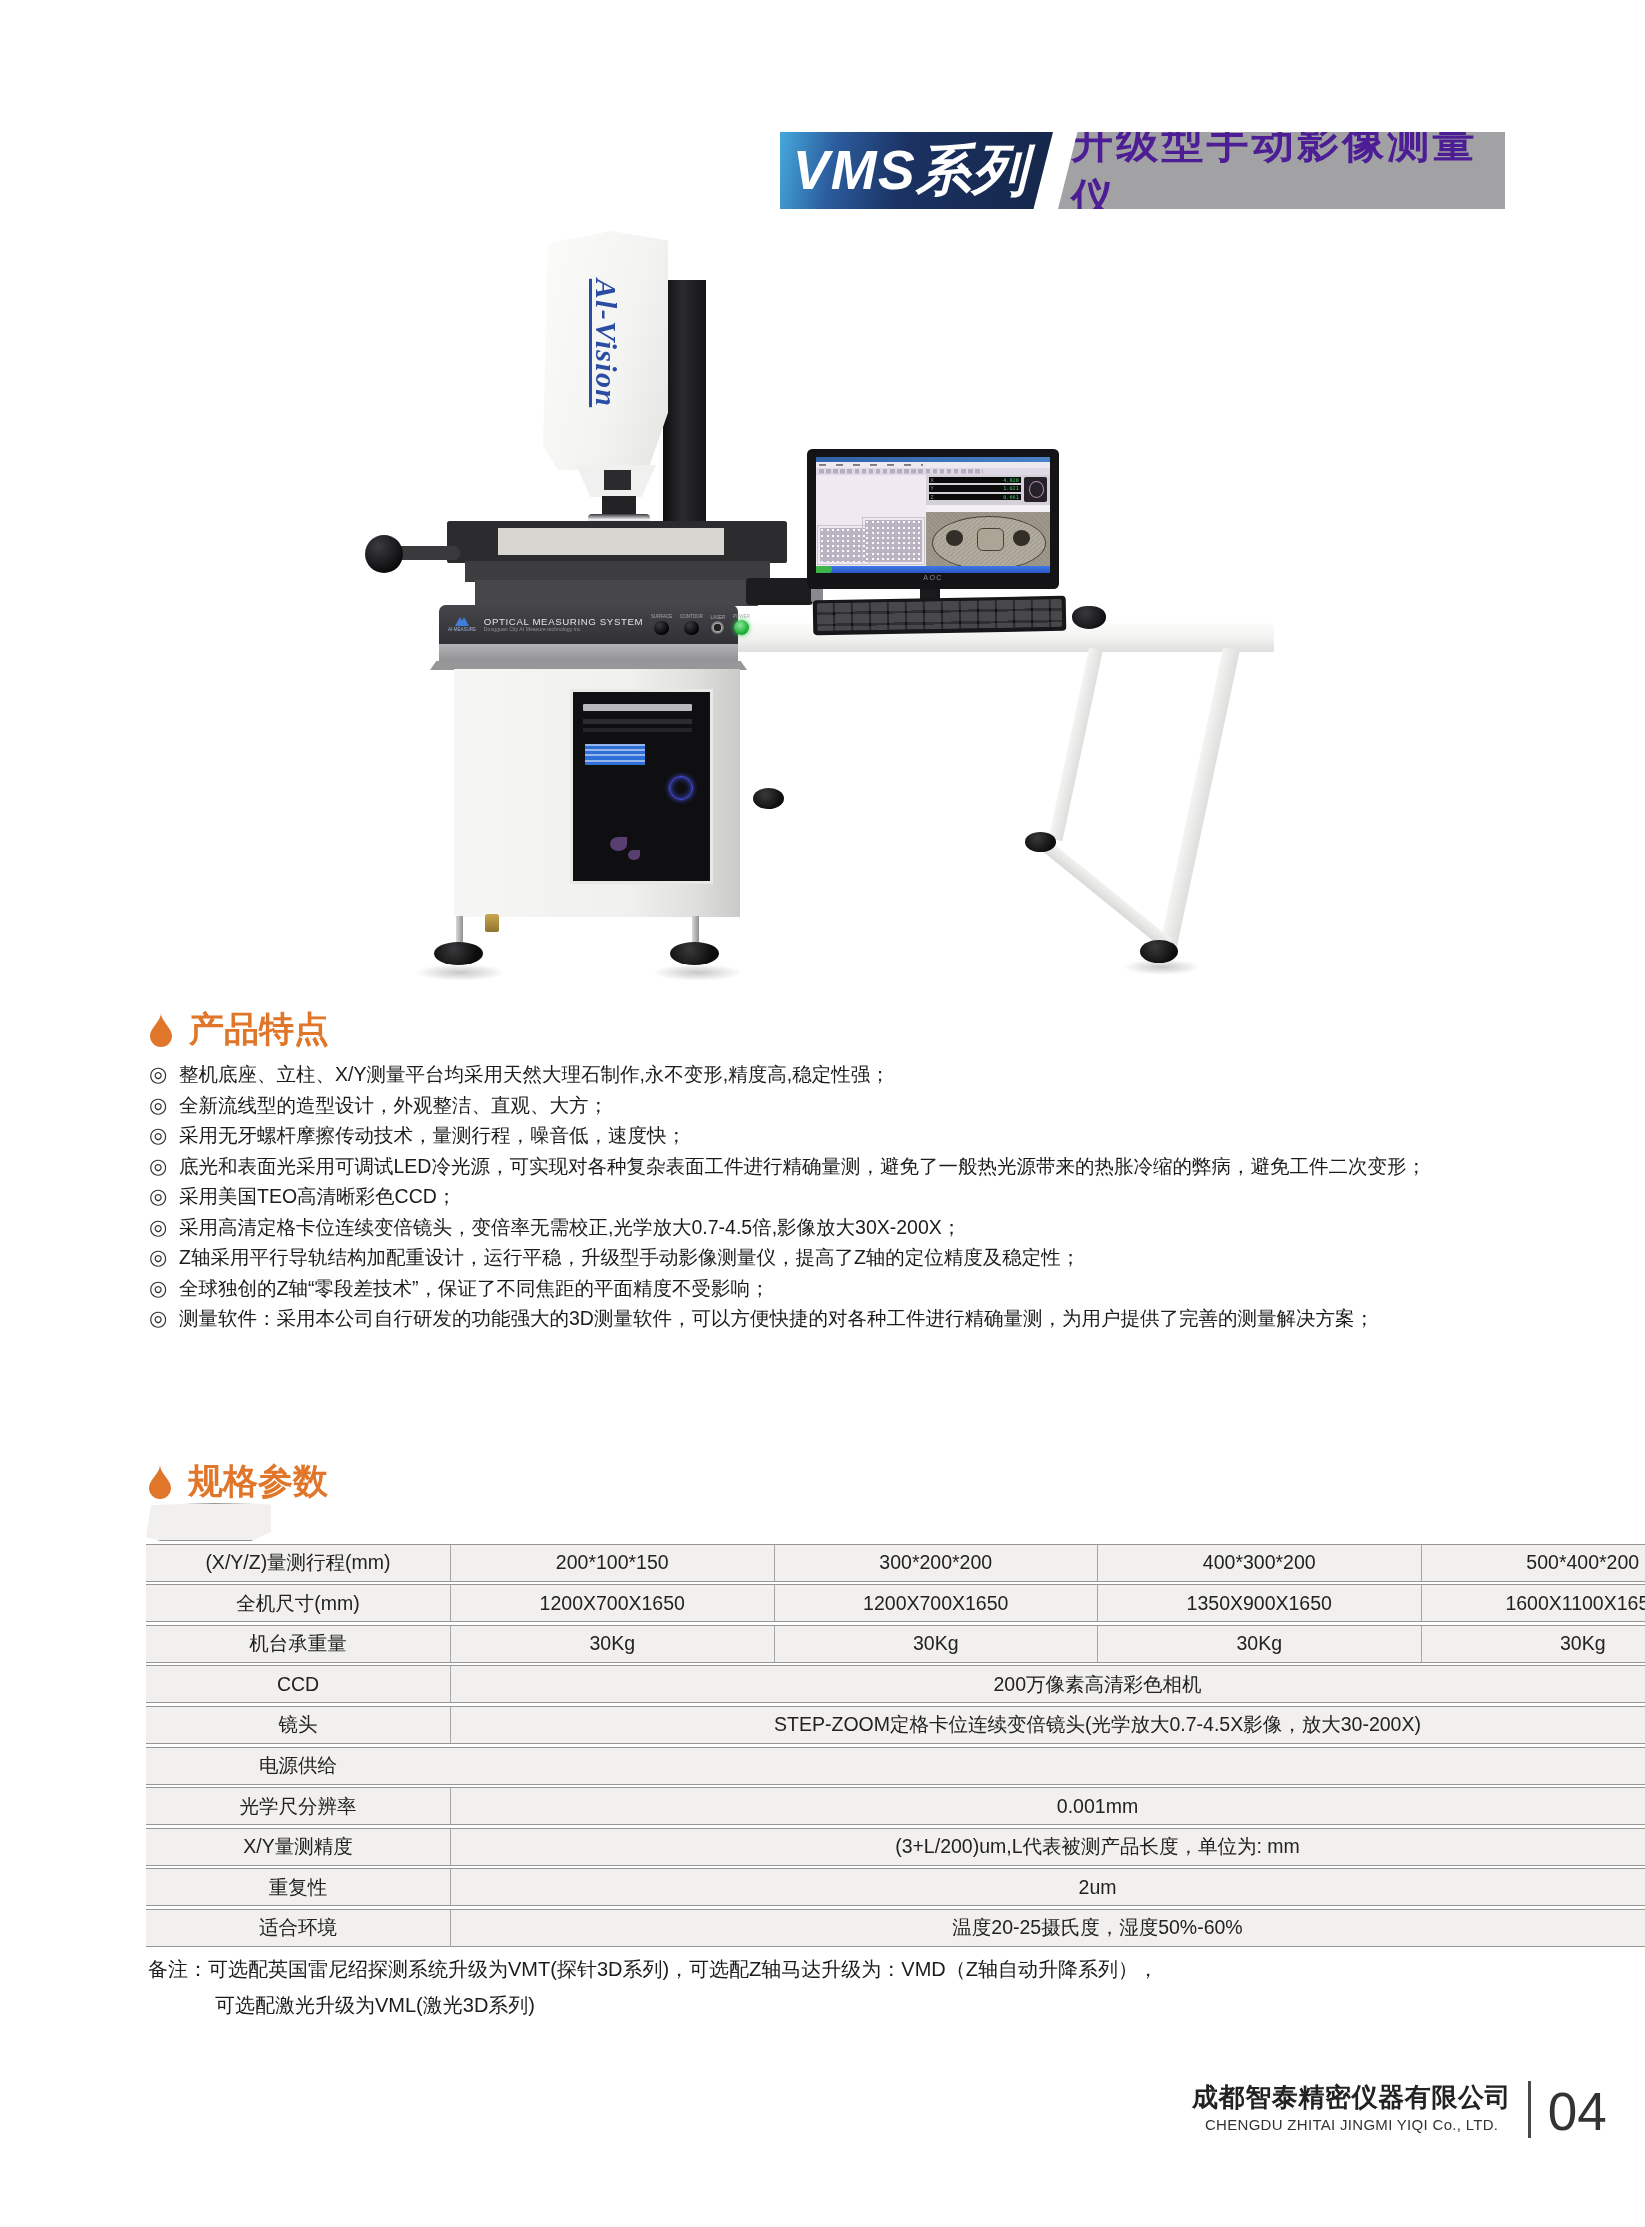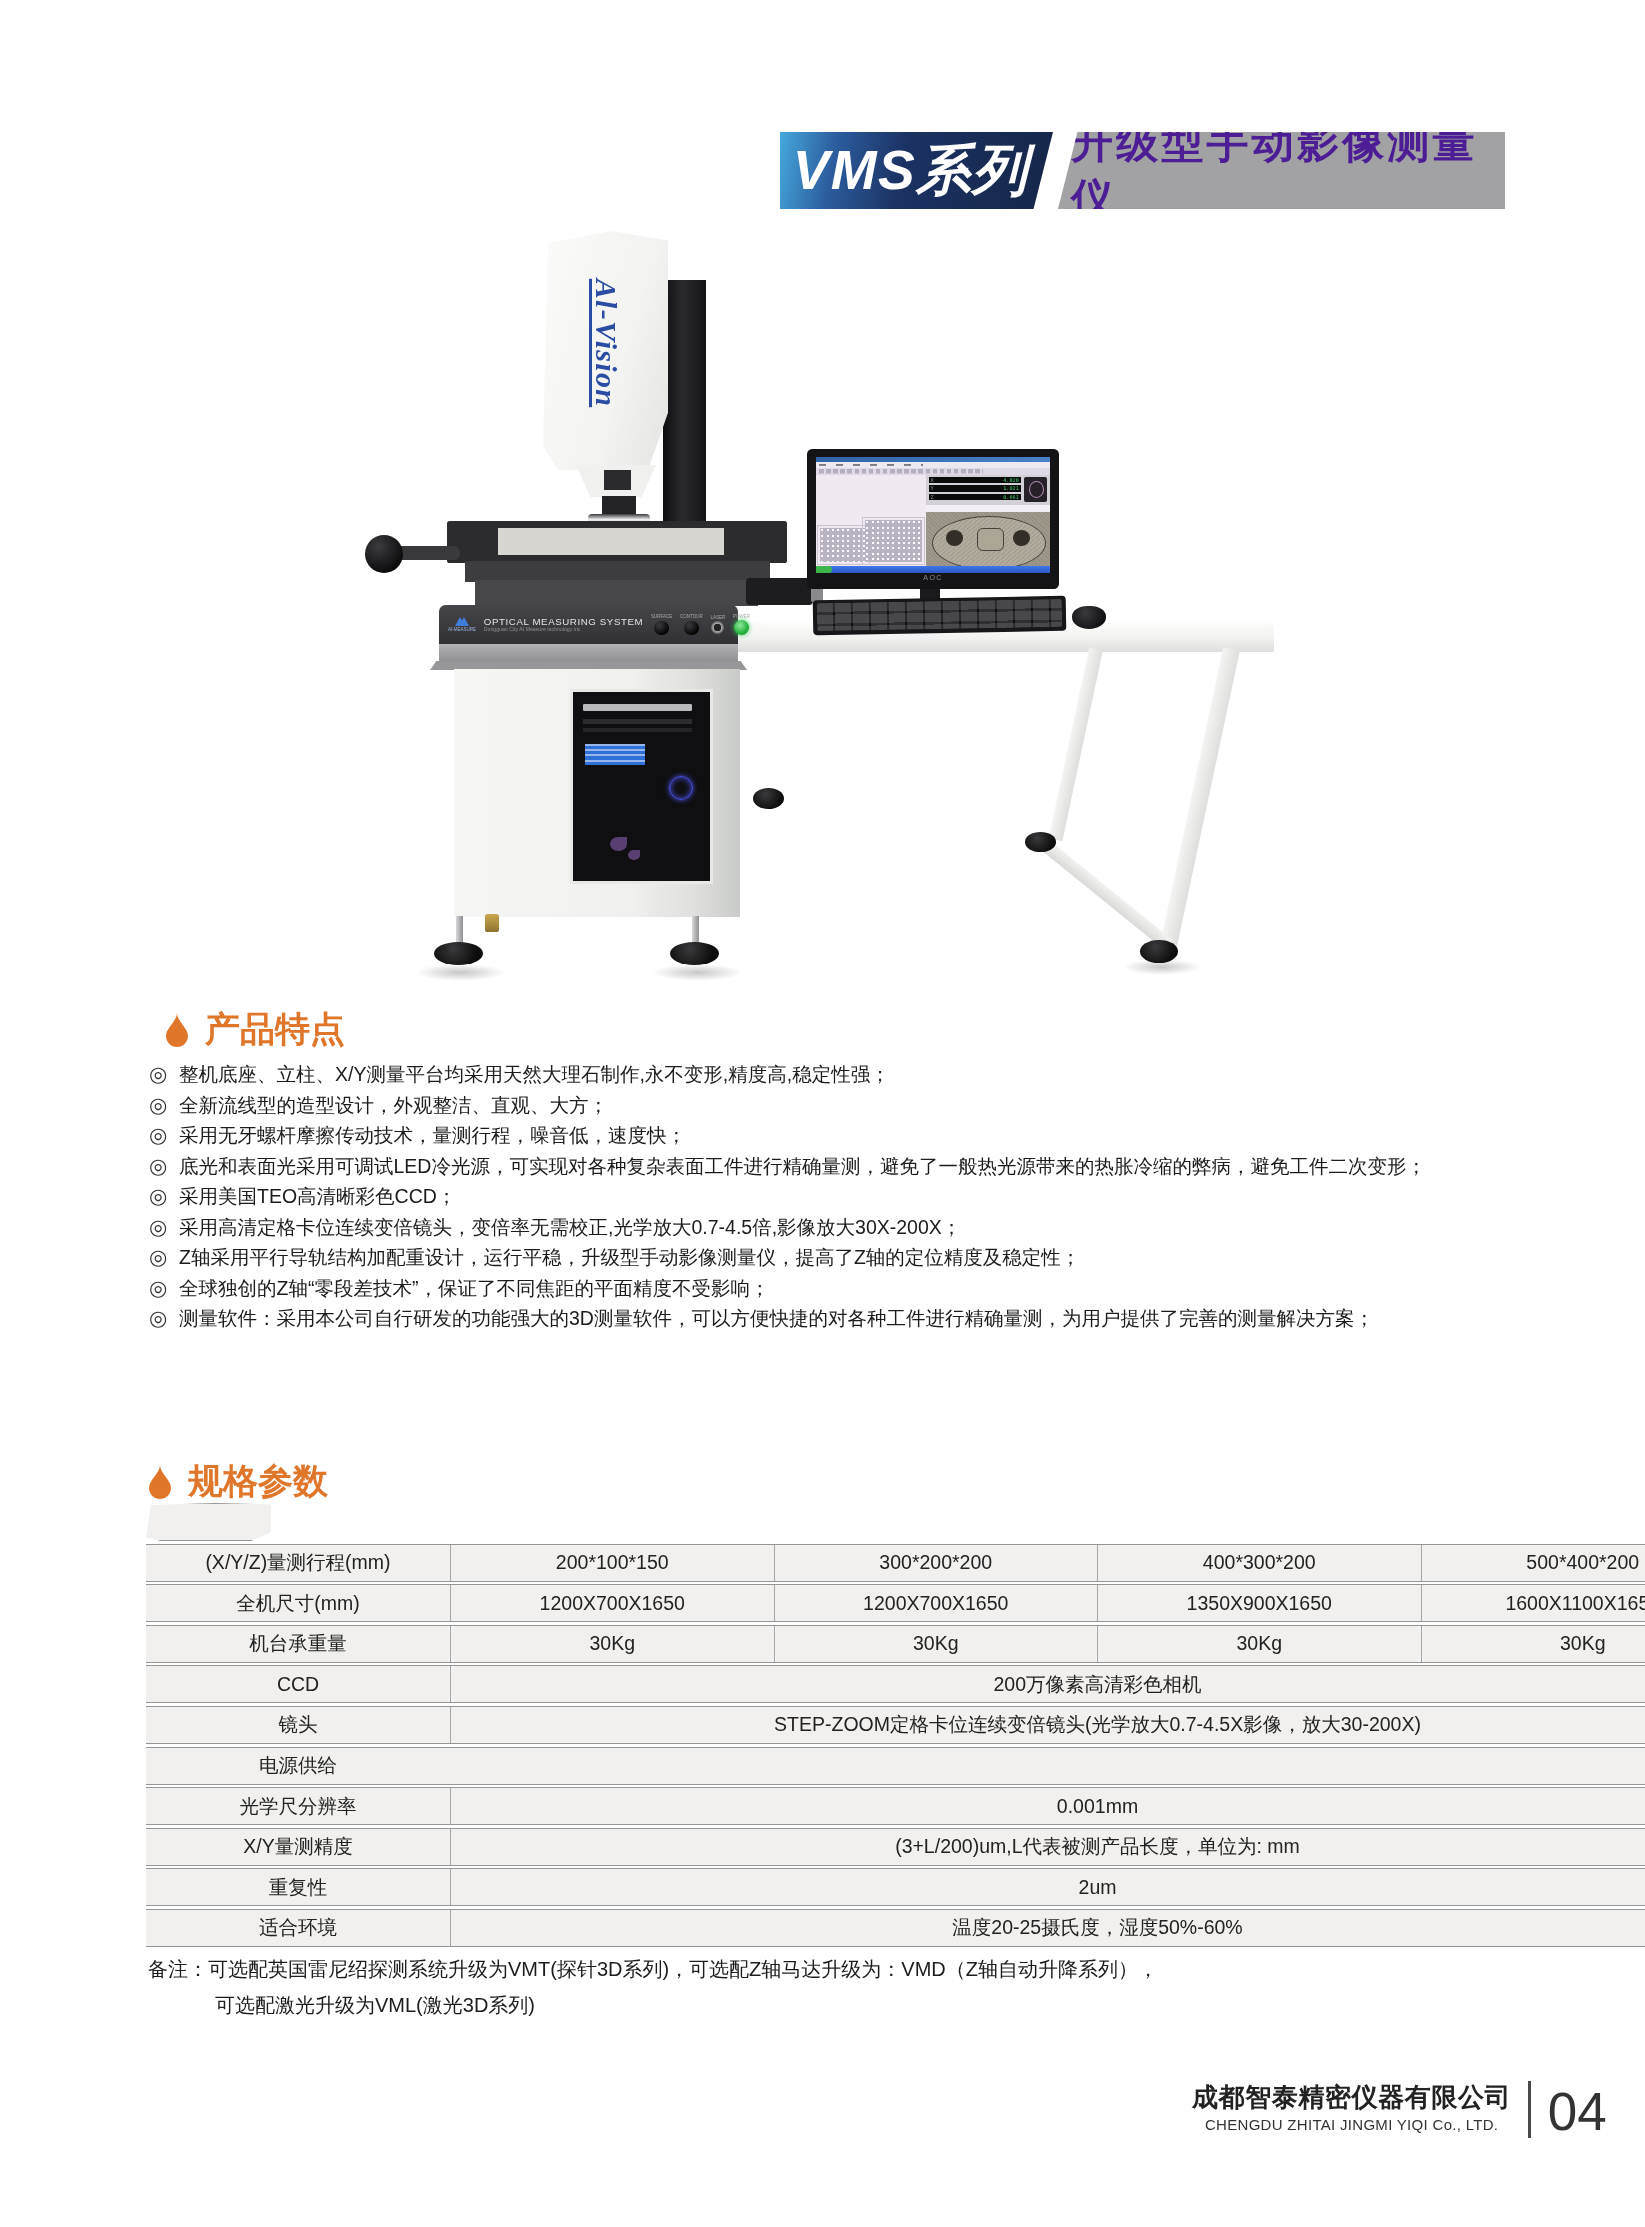--- a/index.html
+++ b/index.html
@@ -306,21 +306,21 @@
   <div class="abs mon-brand">AOC</div>
   <div class="abs stand-neck"></div>
   <div class="abs stand-base"></div>
 
   <div class="abs kb">
       <div class="kb-keys"></div>
     </div>
   <div class="abs mouse"></div>
 </div>
 
-<div class="abs section-title" style="left:166px;top:1006px;">
+<div class="abs section-title" style="left:150px;top:1006px;">
   <svg class="drop" width="22" height="35" viewBox="0 0 34 54">
     <path d="M17 0 C18 14 0 24 0 37 a17 17 0 0 0 34 0 C34 24 16 14 17 0 Z" fill="#e0762a"></path>
   </svg>
   <span>产品特点</span>
 </div>
 
 <div class="abs feat-list">
   <div class="feat">
       <span class="b">◎</span>
       <span>整机底座、立柱、X/Y测量平台均采用天然大理石制作,永不变形,精度高,稳定性强；</span>

